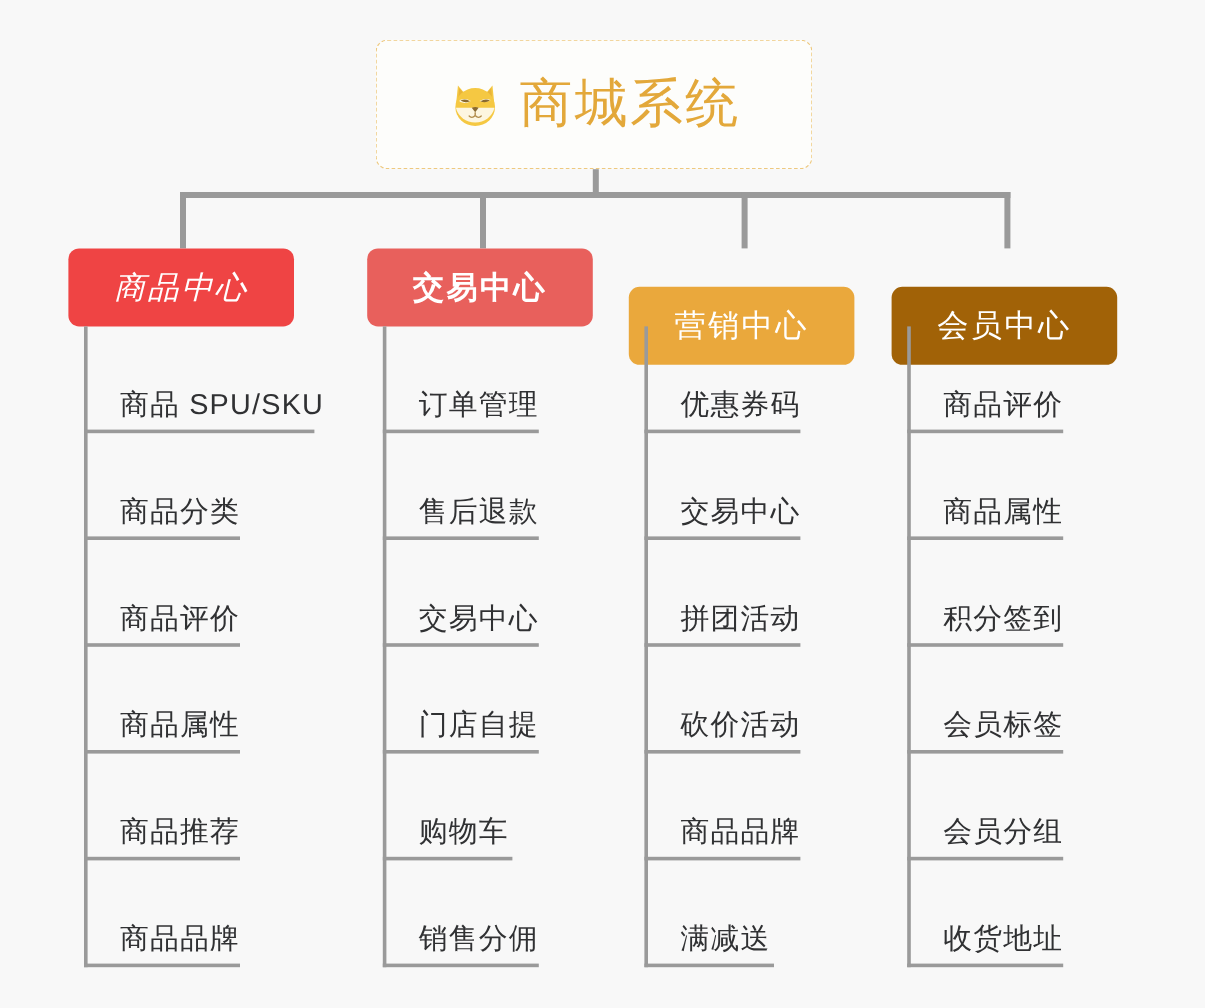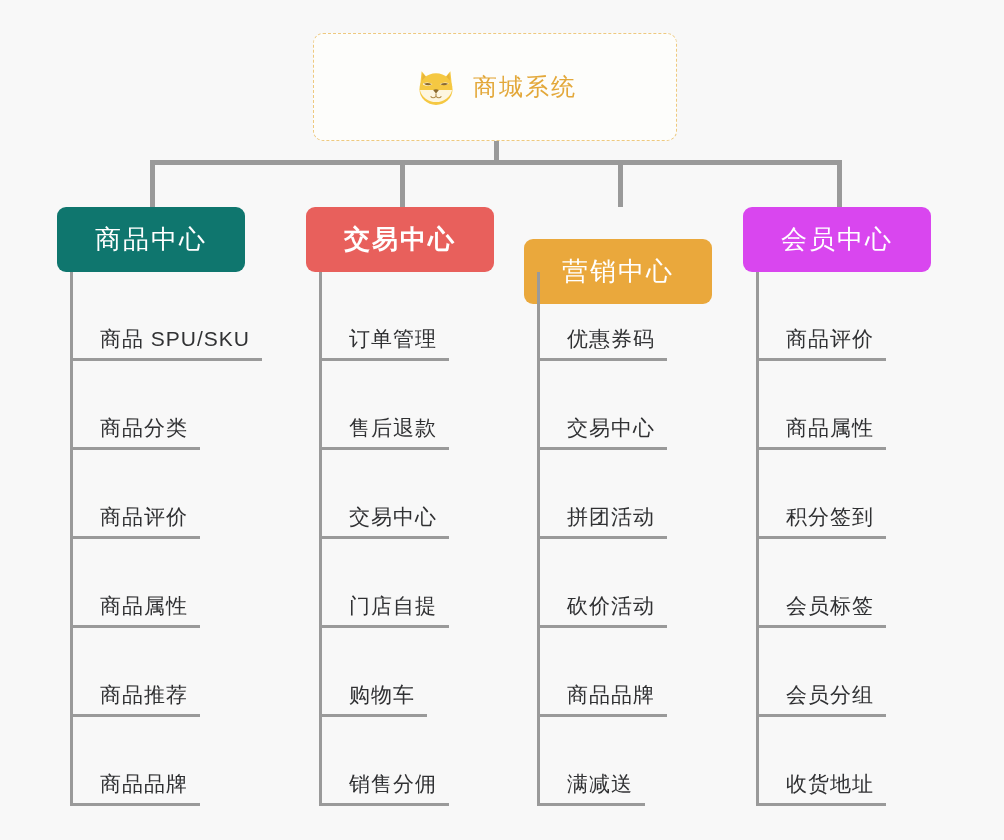--- a/index.html
+++ b/index.html
@@ -17,21 +17,21 @@
     position:absolute;
     left:313px;top:33px;width:364px;height:108px;
     box-sizing:border-box;
     background:#fdfdfb;
     border:1px dashed #eec97f;
     border-radius:10px;
     display:flex;align-items:center;justify-content:center;
     gap:14px;
   }
   .root-title{
-    font-size:24px;
+    font-size:44px;
     color:#e3a83a;
     letter-spacing:2px;
     line-height:1;
     white-space:nowrap;
   }
   .shiba{position:relative;width:46px;height:46px;flex:0 0 46px;}
 
   
   .conn{position:absolute;background:#9a9a9a;}
   .conn-v-root{left:494px;top:141px;width:5px;height:21px;}
@@ -57,21 +57,21 @@
     background:#9a9a9a;
   }
   .leaf{
     position:absolute;
     left:13px;
     height:89px;
   }
   .leaf-label{
     position:absolute;
     left:30px;bottom:8px;
-    font-size:21px;
+    font-size:24px;
     color:#303133;
     white-space:nowrap;
     letter-spacing:1px;
   }
   .leaf-underline{
     position:absolute;
     left:0;bottom:0;
     height:3px;
     background:#9a9a9a;
   }
@@ -105,21 +105,21 @@
 
   <div class="conn conn-v-root"></div>
   <div class="conn conn-h-bus"></div>
   <div class="conn conn-v-drop" style="left:150px"></div>
   <div class="conn conn-v-drop" style="left:400px"></div>
   <div class="conn conn-v-drop" style="left:618px"></div>
   <div class="conn conn-v-drop" style="left:837px"></div>
 
   <div id="columns">
       <div class="column" style="left: 57px;">
-        <div class="cat-header" style="background: #0f766e;">商品中心</div>
+        <div class="cat-header" style="background: #ef4444; font-style: italic;">商品中心</div>
         <div class="trunk" style="height: 534px;"></div>
         <div class="leaf" style="top: 65px;">
           <span class="leaf-label">商品 SPU/SKU</span>
           <div class="leaf-underline" style="width: 192px;"></div>
         </div>
         <div class="leaf" style="top: 154px;">
           <span class="leaf-label">商品分类</span>
           <div class="leaf-underline" style="width: 130px;"></div>
         </div>
         <div class="leaf" style="top: 243px;">
@@ -189,21 +189,21 @@
         <div class="leaf" style="top: 421px;">
           <span class="leaf-label">商品品牌</span>
           <div class="leaf-underline" style="width: 130px;"></div>
         </div>
         <div class="leaf" style="top: 510px;">
           <span class="leaf-label">满减送</span>
           <div class="leaf-underline" style="width: 108px;"></div>
         </div>
       </div>
       <div class="column" style="left: 743px;">
-        <div class="cat-header" style="background: #d946ef;">会员中心</div>
+        <div class="cat-header" style="background: #a16207; margin-top: 32px;">会员中心</div>
         <div class="trunk" style="height: 534px;"></div>
         <div class="leaf" style="top: 65px;">
           <span class="leaf-label">商品评价</span>
           <div class="leaf-underline" style="width: 130px;"></div>
         </div>
         <div class="leaf" style="top: 154px;">
           <span class="leaf-label">商品属性</span>
           <div class="leaf-underline" style="width: 130px;"></div>
         </div>
         <div class="leaf" style="top: 243px;">

